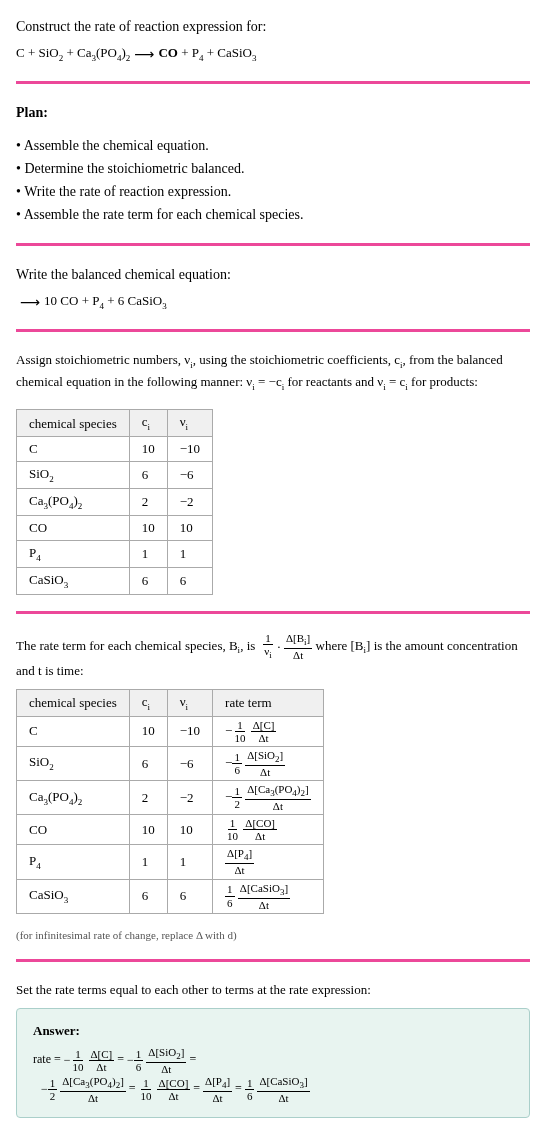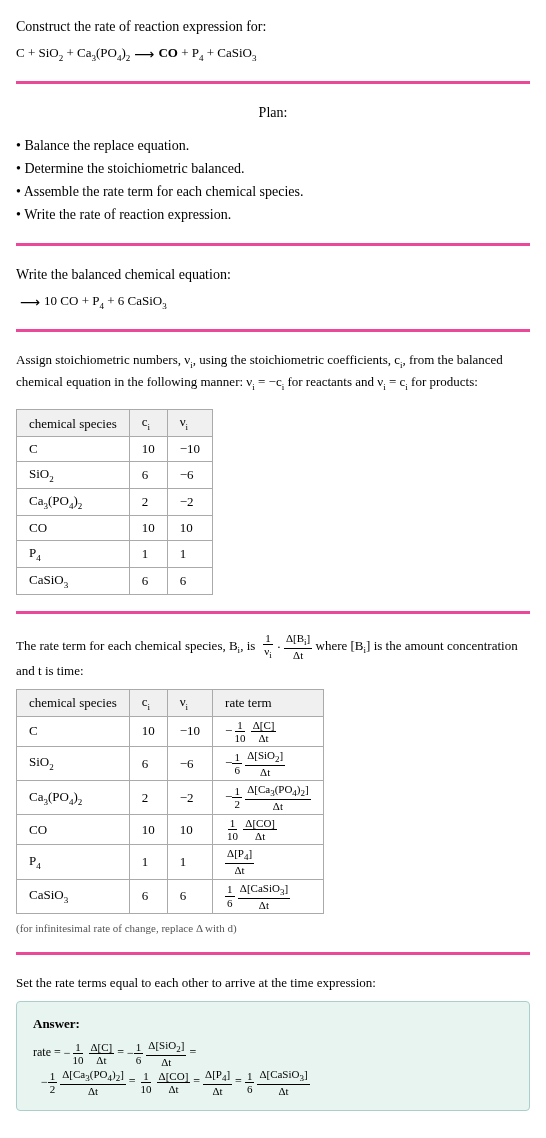--- a/index.html
+++ b/index.html
@@ -78,26 +78,26 @@
 <div class="section">
   <div style="font-size:14px; margin-bottom:6px;">Construct the rate of reaction expression for:</div>
   <div class="eq-display">
     <span>C + SiO<sub>2</sub> + Ca<sub>3</sub>(PO<sub>4</sub>)<sub>2</sub></span>
     <span class="arrow">⟶</span>
     <span><span style="font-weight:bold;">CO</span> + P<sub>4</sub> + CaSiO<sub>3</sub></span>
   </div>
 </div>
 
 <div class="section">
-  <div style="font-weight:normal; margin-bottom:12px;text-align:center;">Plan:</div>
+  <div style="font-weight:bold; margin-bottom:12px;">Plan:</div>
   <ul class="plan-list">
-    <li>Balance the replace equation.</li>
+    <li>Assemble the chemical equation.</li>
     <li>Determine the stoichiometric balanced.</li>
+    <li>Write the rate of reaction expression.</li>
     <li>Assemble the rate term for each chemical species.</li>
-    <li>Write the rate of reaction expression.</li>
   </ul>
 </div>
 
 <div class="section">
   <div style="margin-bottom:6px;">Write the balanced chemical equation:</div>
   <div class="eq-display">
     <span class="arrow">⟶</span>
     <span>10 CO + P<sub>4</sub> + 6 CaSiO<sub>3</sub></span>
   </div>
 </div>
@@ -257,25 +257,25 @@
               <span class="denom">6</span>
             </span>
           <span class="fraction">
               <span class="numer">Δ[CaSiO<sub>3</sub>]</span>
               <span class="denom">Δt</span>
             </span>
         </td>
       </tr>
     </tbody>
   </table>
-  <div style="font-size:11px; color:#555; margin-top:6px;">(for infinitesimal rate of change, replace Δ with d)</div>
-</div>
-
-<div class="section">
-  <div style="margin-bottom:8px; font-size:13px;">Set the rate terms equal to each other to arrive at the time expression:</div>
+  <div style="font-size:11px; color:#555; margin-top:13px;">(for infinitesimal rate of change, replace Δ with d)</div>
+</div>
+
+<div class="section">
+  <div style="margin-bottom:8px; font-size:13px;">Set the rate terms equal to each other to terms at the rate expression:</div>
   <div class="answer-box">
     <div class="answer-title">Answer:</div>
     <div style="font-size:12px; line-height:1.8;">
       <span>rate = </span>
       <span style="white-space:nowrap;">
         −<span class="fraction">
             <span class="numer">1</span>
             <span class="denom">10</span>
           </span>
         <span class="fraction">

